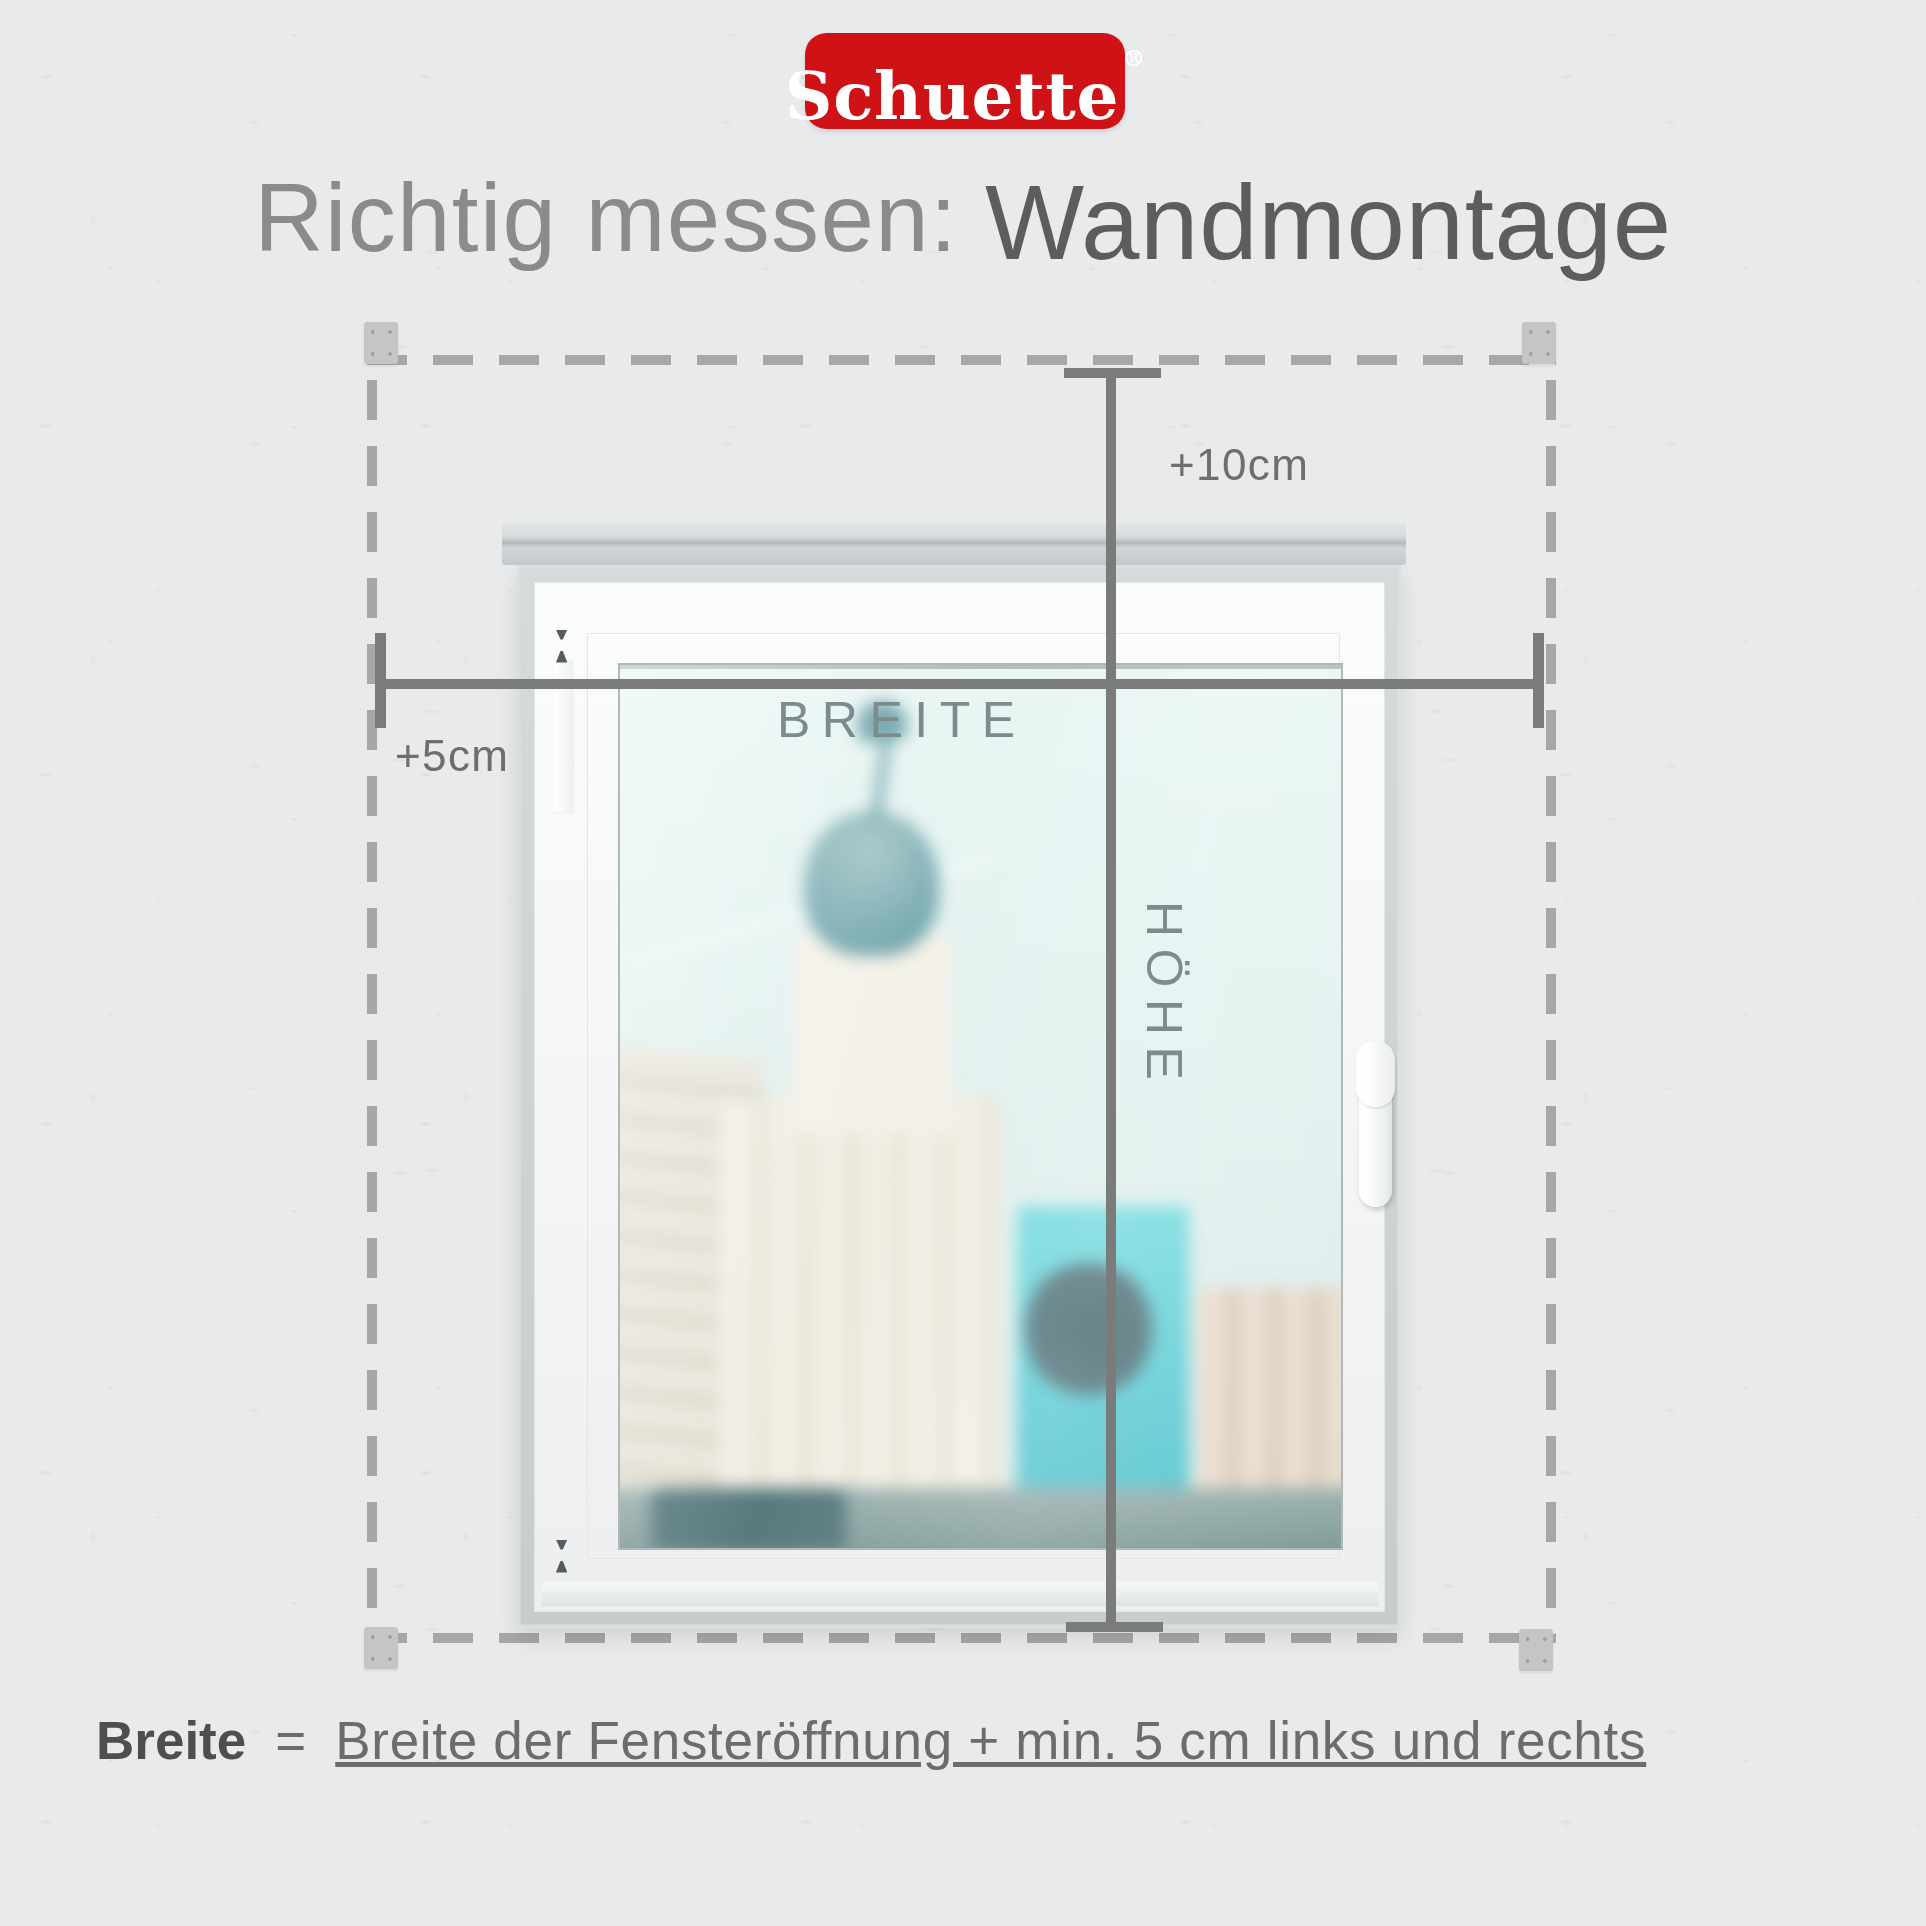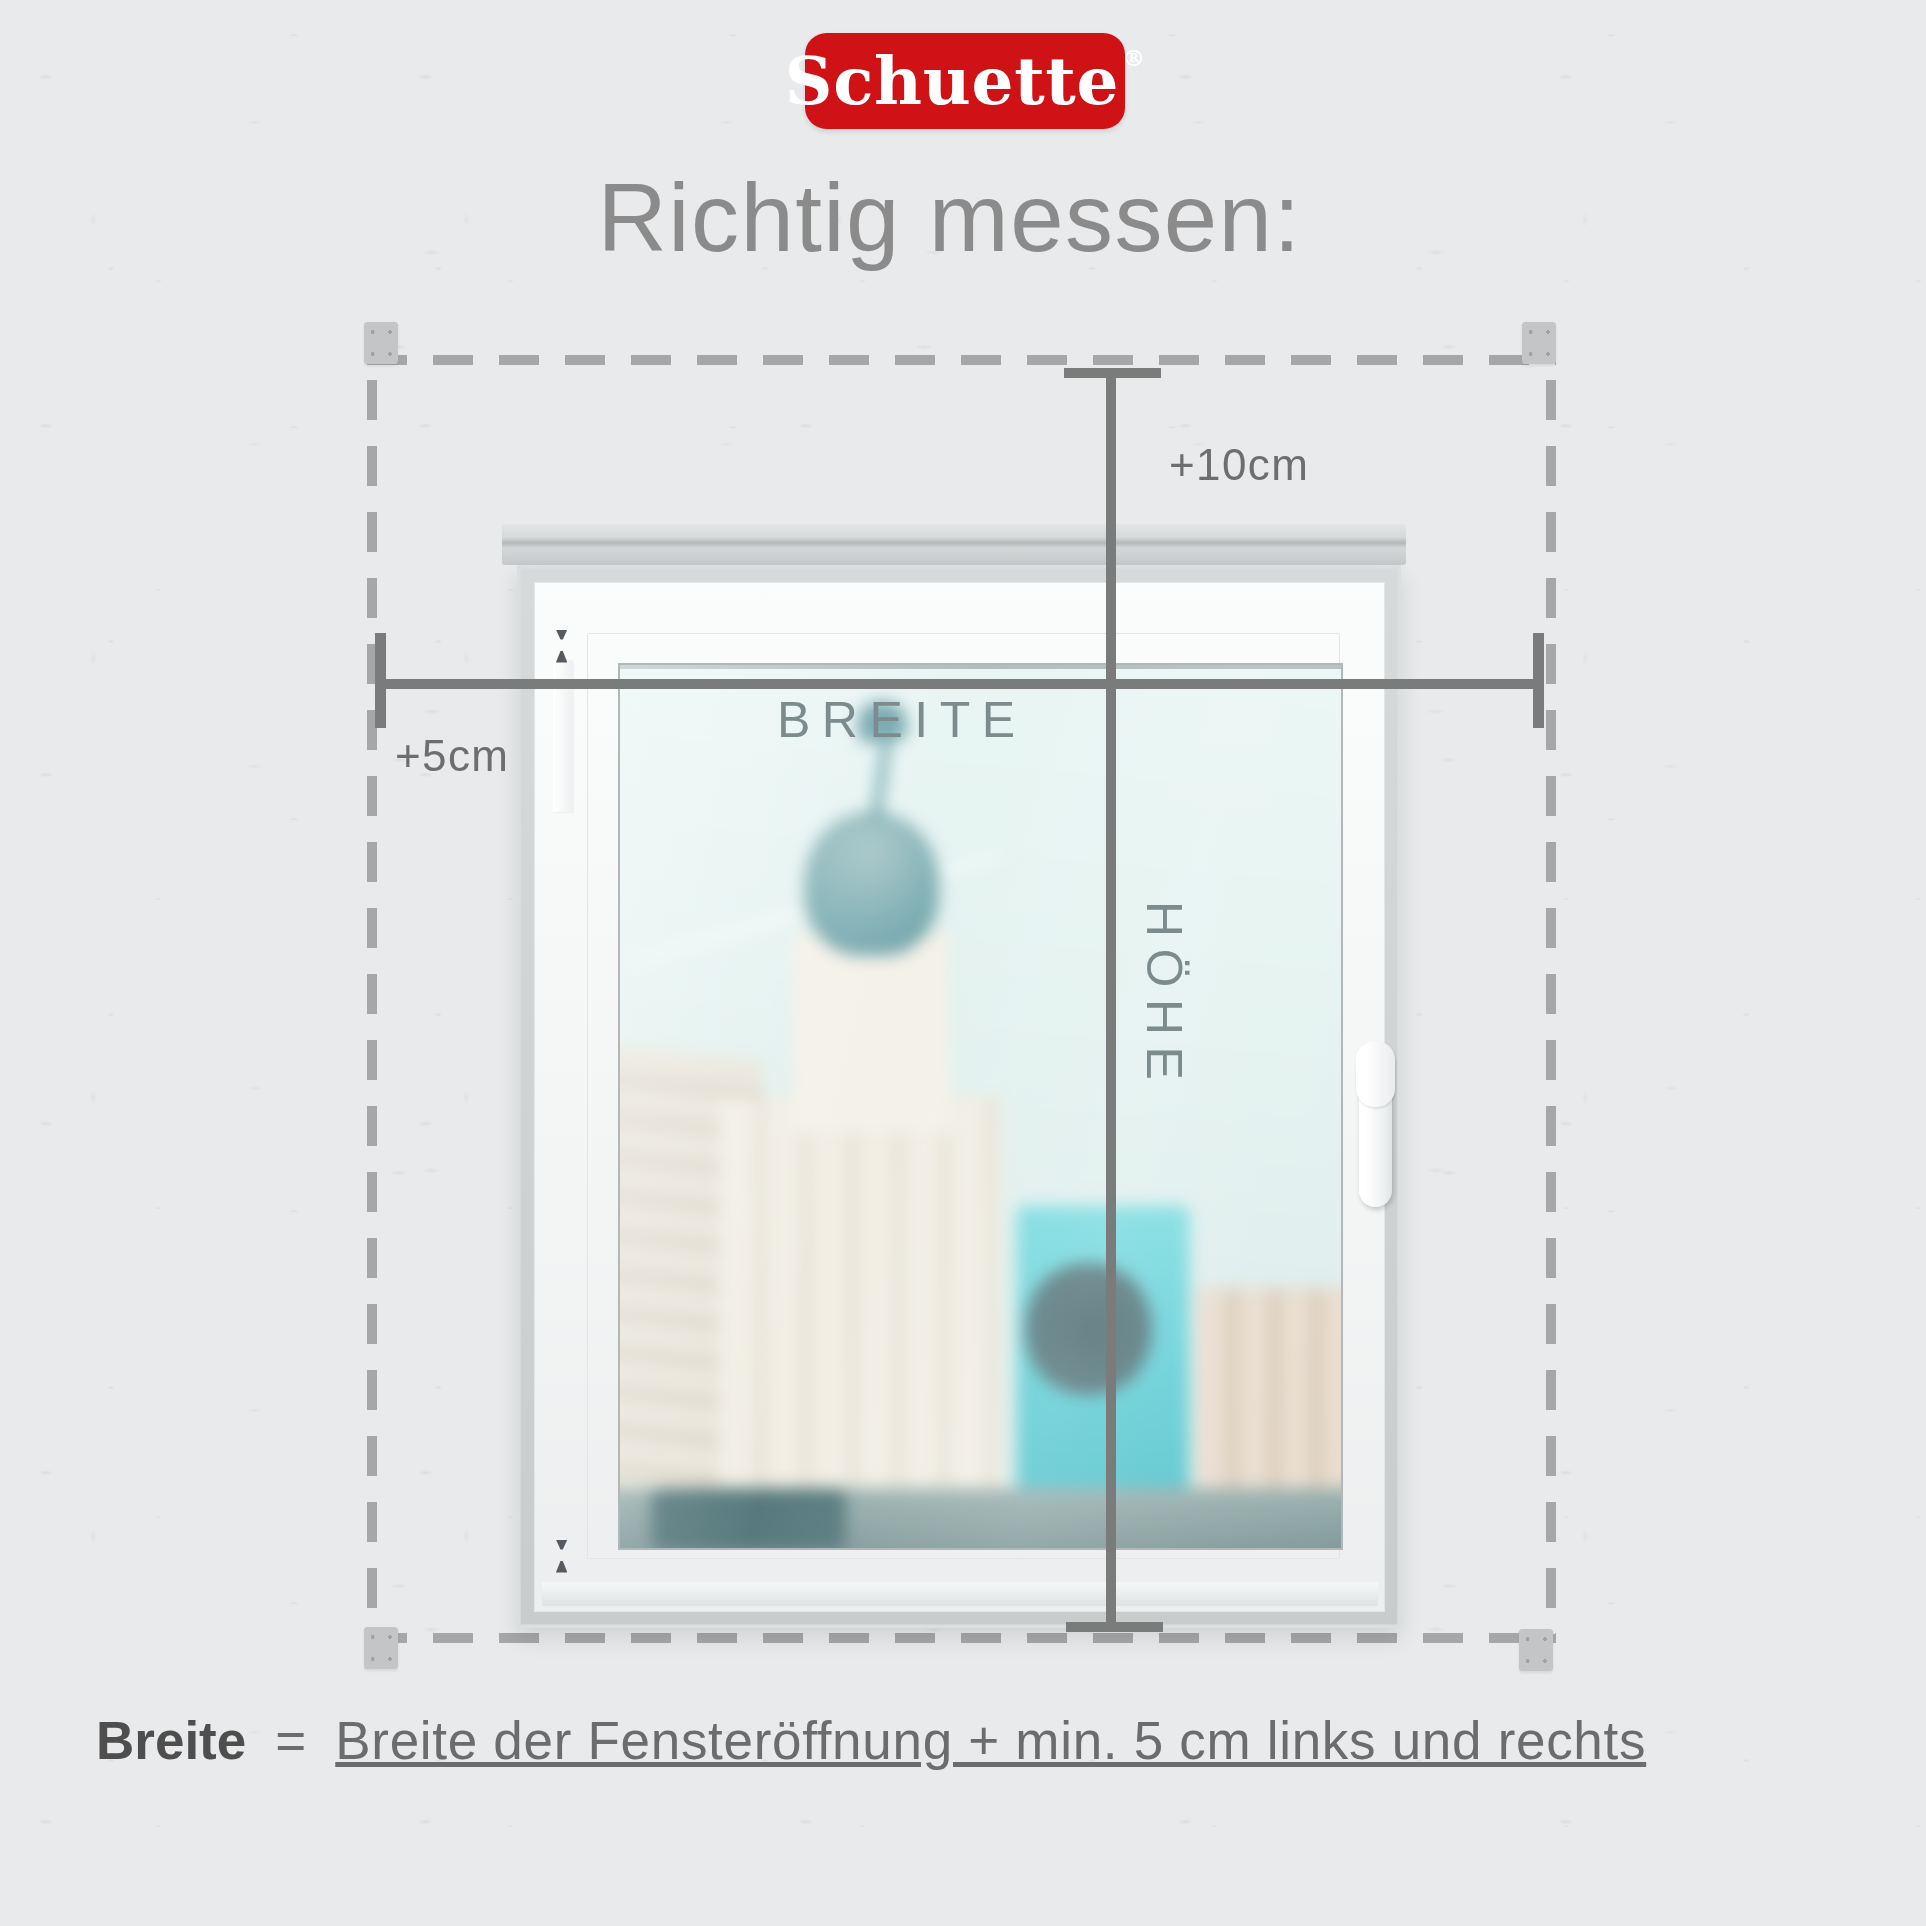--- a/index.html
+++ b/index.html
@@ -20,21 +20,21 @@
       radial-gradient(ellipse 5.7px 11.5px at 25% 50%, rgba(125,130,134,.08), transparent 62%),
       radial-gradient(ellipse 14.3px 4.3px at 76% 84%, rgba(125,130,134,.11), transparent 62%),
       radial-gradient(ellipse 6.4px 2.1px at 45% 91%,  rgba(125,130,134,.12), transparent 62%);
     background-size:380px 349px, 439px 392px, 502px 459px, 327px 373px, 472px 322px, 373px 439px, 525px 413px, 352px 309px;
     overflow:hidden;
   }
 
   
   .logo{
     position:absolute;left:805px;top:33px;width:320px;height:96px;
-    border-radius:21.5px;display:flex;align-items:center;justify-content:center;
+    border-radius:21.5px;display:flex;align-items:flex-end;justify-content:center;
     box-shadow:0 2.1px 5.7px rgba(0,0,0,.10);
   }
   .logo-text{
     font-family:"DejaVu Serif","Liberation Serif",serif;
     font-weight:bold;font-size:66px;line-height:1;letter-spacing:0.7px;
   }
   .logo-reg{
     font-family:"DejaVu Serif","Liberation Serif",serif;
     font-weight:bold;font-size:23px;line-height:1;align-self:flex-start;margin-top:13px;margin-left:2.9px;
   }
@@ -250,20 +250,21 @@
   <div class="measure-label label-plus5">+5cm</div>
   <div class="dim-label label-breite">BREITE</div>
   <div class="dim-label label-hoehe">HÖHE</div>
 
   <div class="logo" style="background: rgb(207, 18, 22); color: rgb(255, 255, 255);">
     <span class="logo-text">Schuette</span>
     <span class="logo-reg">®</span>
   </div>
   <div class="title">
     <span class="title-prefix">Richtig messen:</span>
+    <span class="title-emph">Wandmontage</span>
   </div>
 
   <div class="legend">
     <p class="legend-line">
       <span class="legend-term">Breite</span>
       <span class="legend-eq">=</span>
       <span class="legend-def">Breite der Fensteröffnung + min. 5 cm links und rechts</span>
     </p>
   </div>
 

